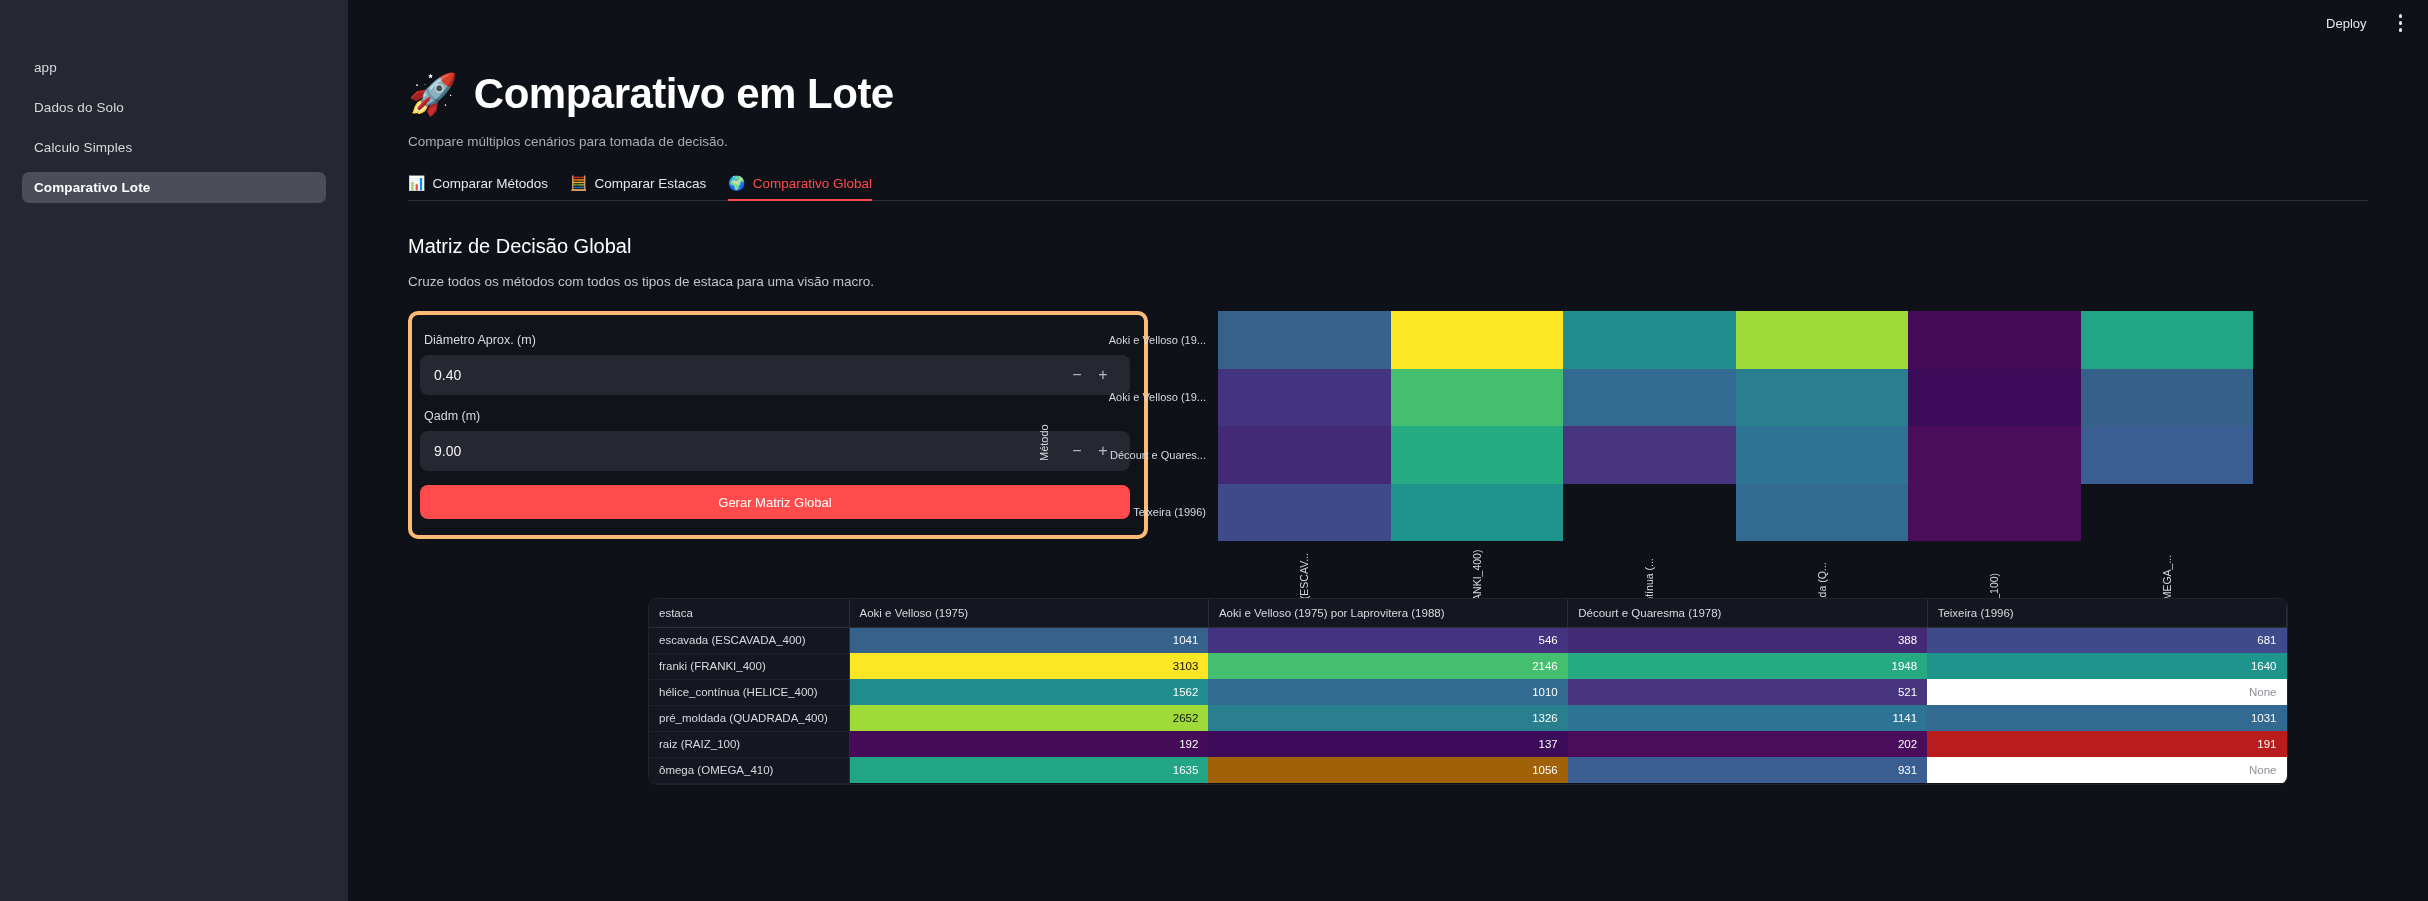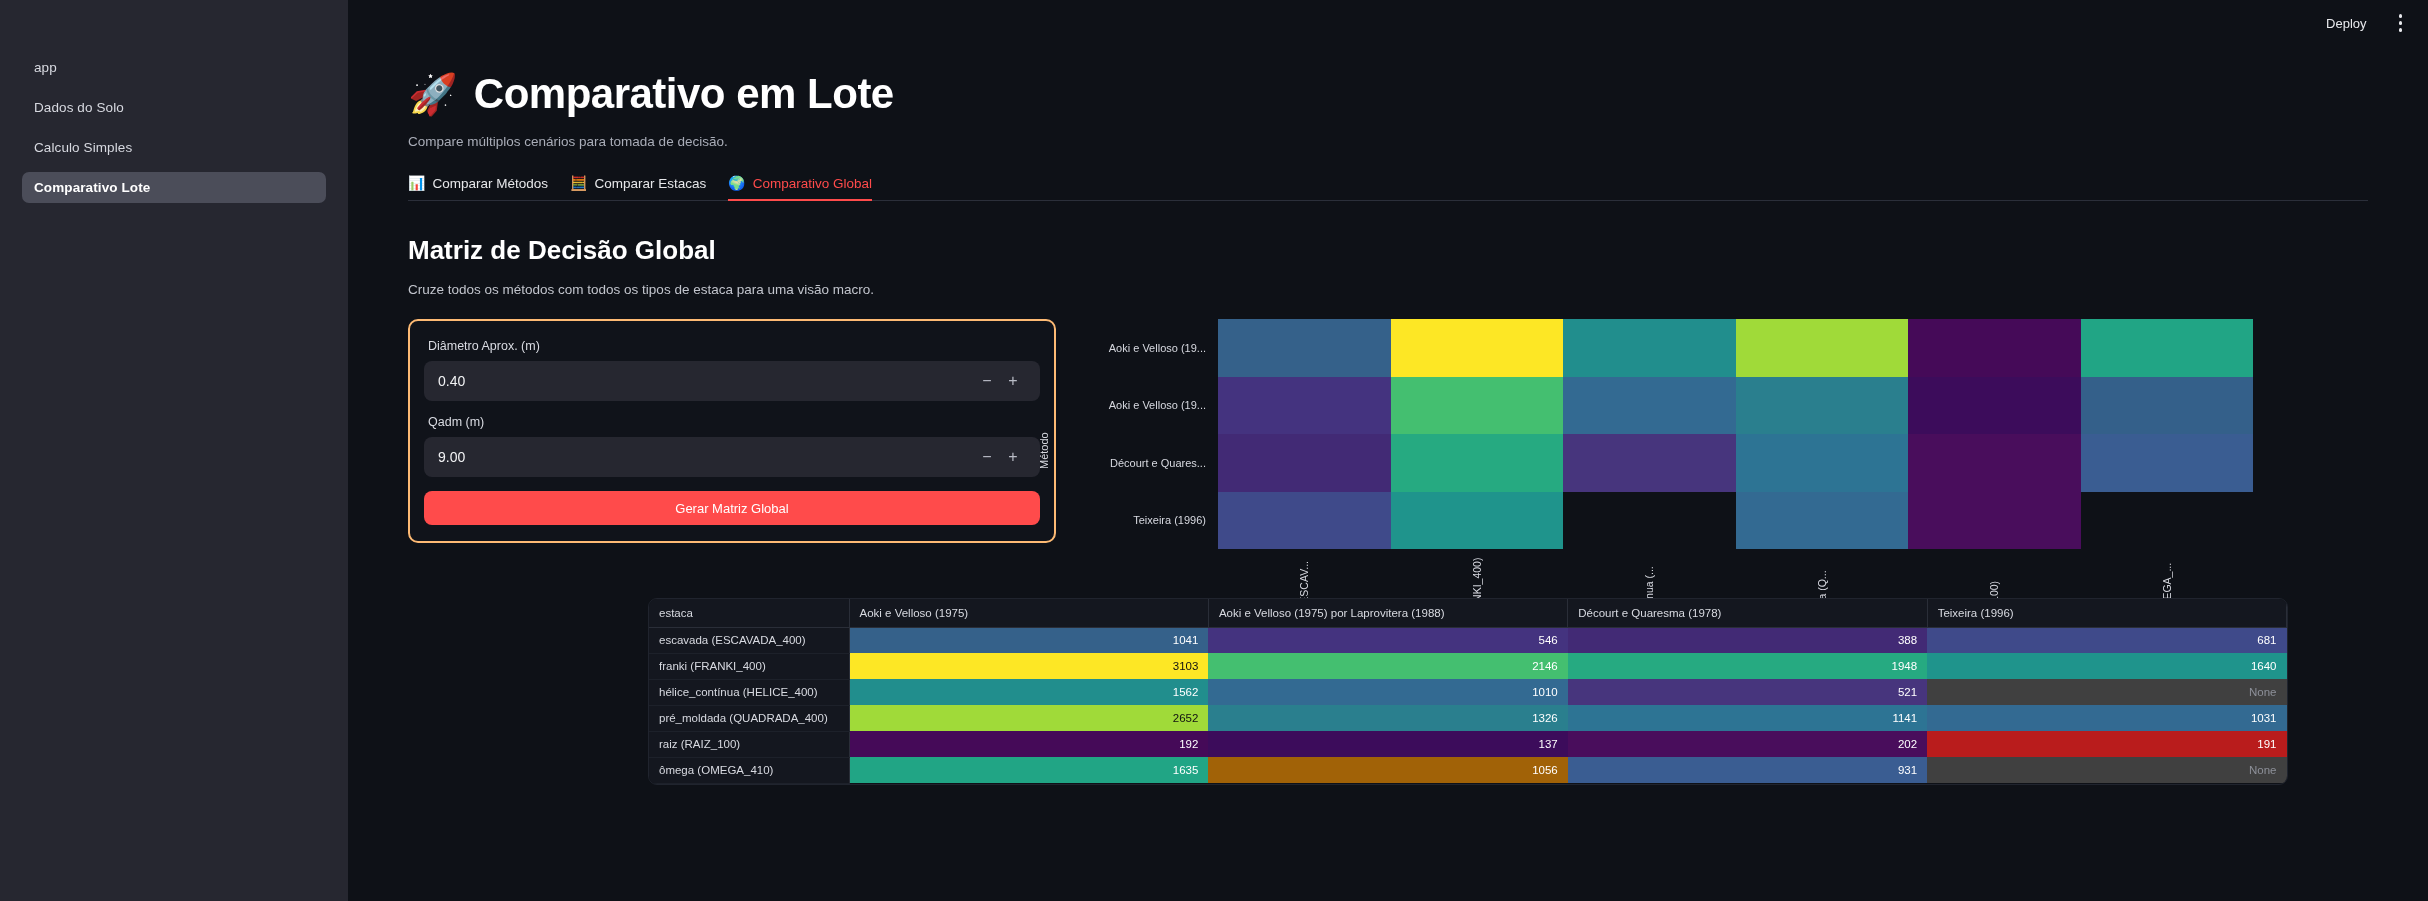--- a/index.html
+++ b/index.html
@@ -58,31 +58,31 @@
           border-bottom: 1px solid #2b2f3a; padding-bottom: 0; }
   .tab { display: flex; align-items: center; gap: 7px; font-size: 13.5px;
          color: #e6e7ea; padding-bottom: 9px; cursor: pointer; position: relative; }
   .tab .tico { font-size: 14px; }
   .tab.active { color: #ff4b4b; }
   .tab.active::after {
     content: ""; position: absolute; left: 0; right: 0; bottom: -1px;
     height: 2.5px; background: #ff4b4b;
   }
 
-  .sec-title { margin-top: 34px; font-size: 26px; font-weight: 700; color: #fff; }
+  .sec-title { margin-top: 34px; font-size: 20px; font-weight: 400; color: #fff; }
   .sec-sub { margin-top: 16px; font-size: 13.5px; color: #c2c5cd; }
 
   
   .content { display: flex; gap: 0; margin-top: 22px; }
   .left-col { width: 640px; flex: none; }
   .right-col { flex: 1; position: relative; }
 
   .form-card {
-    background: #10131a; border: 2px solid #fdba74;
-    border-radius: 10px; padding: 18px 14px 16px 14px; width: 648px;
+    background: #10131a; border: 4px solid #fdba74;
+    border-radius: 10px; padding: 18px 14px 16px 8px; width: 740px;
   }
   .field-label { font-size: 12.5px; color: #d9dbe2; margin-bottom: 8px; padding-left: 4px; }
   .stepper {
     height: 40px; background: #262730; border-radius: 8px;
     display: flex; align-items: center; padding: 0 14px;
     margin-bottom: 14px;
   }
   .stepper-val { flex: 1; font-size: 14px; color: #f2f3f5; }
   .step-btn { width: 26px; text-align: center; color: #b9bcc6; font-size: 16px; cursor: pointer; user-select: none; }
   .primary-btn {
@@ -141,21 +141,21 @@
   th, td { font-size: 11.5px; height: 26px; padding: 0 10px; }
   th {
     background: #14171f; color: #d8dae1; font-weight: normal;
     text-align: left; height: 28px; border-right: 1px solid #2a2e38;
     border-bottom: 1px solid #2a2e38;
   }
   th.idx { width: 200px; }
   td.idx { background: #14171f; color: #d8dae1; text-align: left;
            border-right: 1px solid #2a2e38; border-bottom: 1px solid #1d212a; }
   td.val { text-align: right; color: #ffffff; }
-  td.val.none { background: #404040; color: #8d9099; }
+  td.val.none { background: #ffffff; color: #8d9099; }
   td.val.dark { color: #111111; }
 </style>
 </head>
 <body>
 
 <div id="app">
 
   <nav class="sidebar" id="sidebar">
       <div class="nav-item">app</div>
       <div class="nav-item">Dados do Solo</div>

